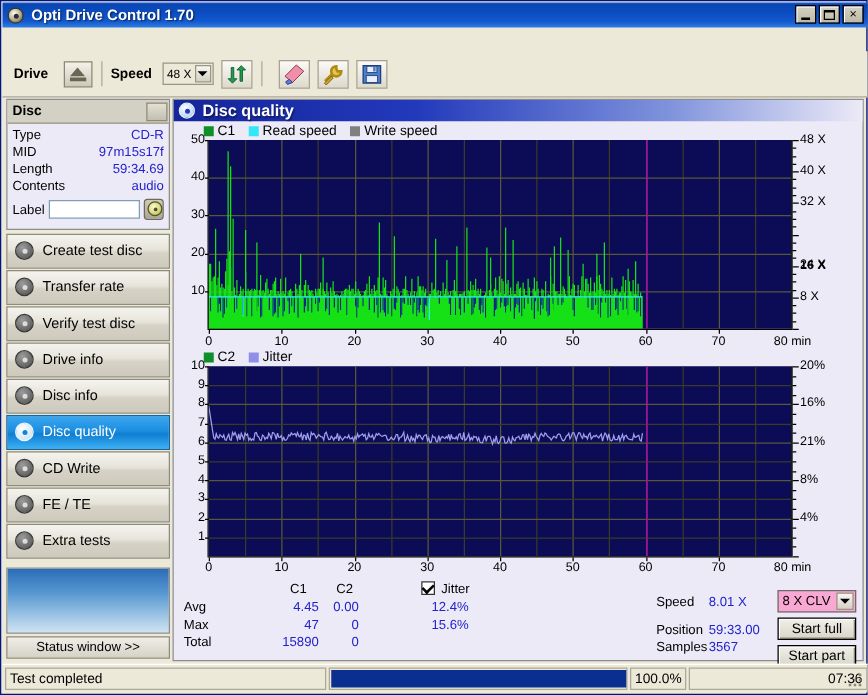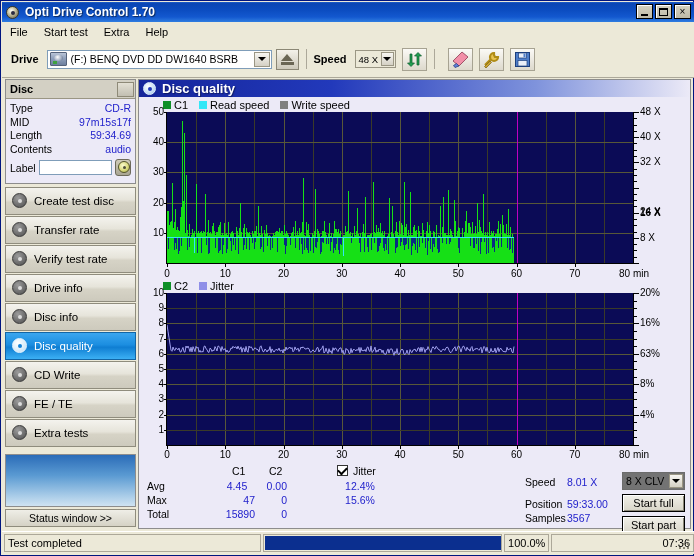--- a/index.html
+++ b/index.html
@@ -218,21 +218,21 @@
   .statsv{position:absolute;font-size:10.5px;color:#2222cc;}
   .cbx{
     position:absolute;width:11px;height:11px;background:#fff;border:1px solid #333;box-sizing:border-box;
     display:flex;align-items:center;justify-content:center;
   }
   .cbx .chk{
     width:7px;height:4px;border-left:2px solid #000;border-bottom:2px solid #000;
     transform:rotate(-45deg);margin-bottom:2px;
   }
   .clvbox{
-    position:absolute;width:63px;height:18px;background:#737373;border:1px solid #6c6c6c;
+    position:absolute;width:63px;height:18px;background:#f9a8d4;border:1px solid #6c6c6c;
     box-sizing:border-box;display:flex;align-items:center;
   }
   .clvbox span{font-size:10.5px;margin-left:3px;}
   .clvbox .ddbtn{right:1px;top:1px;width:14px;height:14px;}
   .actbtn{
     position:absolute;background:linear-gradient(to bottom,#f1f0e9,#d8d5c8);
     border:1px solid #000;box-sizing:border-box;
     display:flex;align-items:center;justify-content:center;font-size:11px;
     box-shadow:inset 1px 1px 0 #fff, inset -1px -1px 0 #8a8777;
   }
@@ -267,36 +267,23 @@
       <div class="winbtn wb-min">
           <i></i>
         </div>
       <div class="winbtn wb-max">
           <i></i>
         </div>
       <div class="winbtn wb-close">×</div>
     </div>
   </div>
 
-  <div class="menubar">
-    <div class="menuitem">File</div>
-    <div class="menuitem">Start test</div>
-    <div class="menuitem">Extra</div>
-    <div class="menuitem">Help</div>
-  </div>
 
   <div class="toolbar">
     <div class="tb-label">Drive</div>
-    <div class="drivebox">
-      <div class="drive-ico"></div>
-      <div class="drive-text">(F:)   BENQ DVD DD DW1640 BSRB</div>
-      <div class="ddbtn">
-          <div class="tri-dn"></div>
-        </div>
-    </div>
     <div class="ejectbtn">
       <div class="eject-tri"></div>
       <div class="eject-bar"></div>
     </div>
     <div class="sep"></div>
     <div class="tb-label" style="margin-left:0">Speed</div>
     <div class="speedbox">
       <span>48 X</span>
       <div class="ddbtn">
           <div class="tri-dn"></div>
@@ -376,21 +363,21 @@
             <div class="d"></div>
             <div class="h"></div>
           </div>
         <div class="ntx">Transfer rate</div>
       </div>
       <div class="navbtn">
         <div class="nico">
             <div class="d"></div>
             <div class="h"></div>
           </div>
-        <div class="ntx">Verify test rate</div>
+        <div class="ntx">Verify test disc</div>
       </div>
       <div class="navbtn">
         <div class="nico">
             <div class="d"></div>
             <div class="h"></div>
           </div>
         <div class="ntx">Drive info</div>
       </div>
       <div class="navbtn">
         <div class="nico">
@@ -1139,21 +1126,21 @@
         <div class="tickmark" style="left: 495px; top: 266.2px; width: 3px; height: 1px;"></div>
         <div class="tickmark" style="left: 495px; top: 258.6px; width: 3px; height: 1px;"></div>
         <div class="tickmark" style="left: 495px; top: 251px; width: 3px; height: 1px;"></div>
         <div class="tickmark" style="left: 495px; top: 243.4px; width: 5px; height: 1px;"></div>
         <div class="tickmark" style="left: 495px; top: 235.8px; width: 3px; height: 1px;"></div>
         <div class="tickmark" style="left: 495px; top: 228.2px; width: 3px; height: 1px;"></div>
         <div class="tickmark" style="left: 495px; top: 220.6px; width: 3px; height: 1px;"></div>
         <div class="tickmark" style="left: 495px; top: 213px; width: 5px; height: 1px;"></div>
         <div class="axis-lbl" style="left: 501px; top: 328.6px;">4%</div>
         <div class="axis-lbl" style="left: 501px; top: 298.2px;">8%</div>
-        <div class="axis-lbl" style="left: 501px; top: 267.8px;">63%</div>
+        <div class="axis-lbl" style="left: 501px; top: 267.8px;">21%</div>
         <div class="axis-lbl" style="left: 501px; top: 237.4px;">16%</div>
         <div class="axis-lbl" style="left: 501px; top: 207px;">20%</div>
         <div class="tickmark" style="left: 27px; top: 365px; width: 468px; height: 1px;"></div>
         <div class="tickmark" style="left: 28px; top: 366px; width: 1px; height: 3px;"></div>
         <div class="axis-lbl" style="left: 18px; top: 369px; width: 20px; text-align: center;">0</div>
         <div class="tickmark" style="left: 86.25px; top: 366px; width: 1px; height: 3px;"></div>
         <div class="axis-lbl" style="left: 76.25px; top: 369px; width: 20px; text-align: center;">10</div>
         <div class="tickmark" style="left: 144.5px; top: 366px; width: 1px; height: 3px;"></div>
         <div class="axis-lbl" style="left: 134.5px; top: 369px; width: 20px; text-align: center;">20</div>
         <div class="tickmark" style="left: 202.75px; top: 366px; width: 1px; height: 3px;"></div>
@@ -1169,21 +1156,21 @@
         <div class="axis-lbl" style="left: 480px; top: 369px;">80 min</div>
       </div>
 
     <div class="stats" style="left:93px;top:385px;">C1</div>
     <div class="stats" style="left:130px;top:385px;">C2</div>
 
     <div class="stats" style="left:8px;top:400px;">Avg</div>
     <div class="stats" style="left:8px;top:414px;">Max</div>
     <div class="stats" style="left:8px;top:428px;">Total</div>
 
-    <div class="statsv" style="left:80px;top:400px;width:36px;text-align:center;">4.45</div>
+    <div class="statsv" style="left:80px;top:400px;width:36px;text-align:right;">4.45</div>
     <div class="statsv" style="left:80px;top:414px;width:36px;text-align:right;">47</div>
     <div class="statsv" style="left:72px;top:428px;width:44px;text-align:right;">15890</div>
 
     <div class="statsv" style="left:118px;top:400px;width:30px;text-align:right;">0.00</div>
     <div class="statsv" style="left:118px;top:414px;width:30px;text-align:right;">0</div>
     <div class="statsv" style="left:118px;top:428px;width:30px;text-align:right;">0</div>
 
     <div class="cbx" style="left:198px;top:385px;">
         <div class="chk"></div>
       </div>

